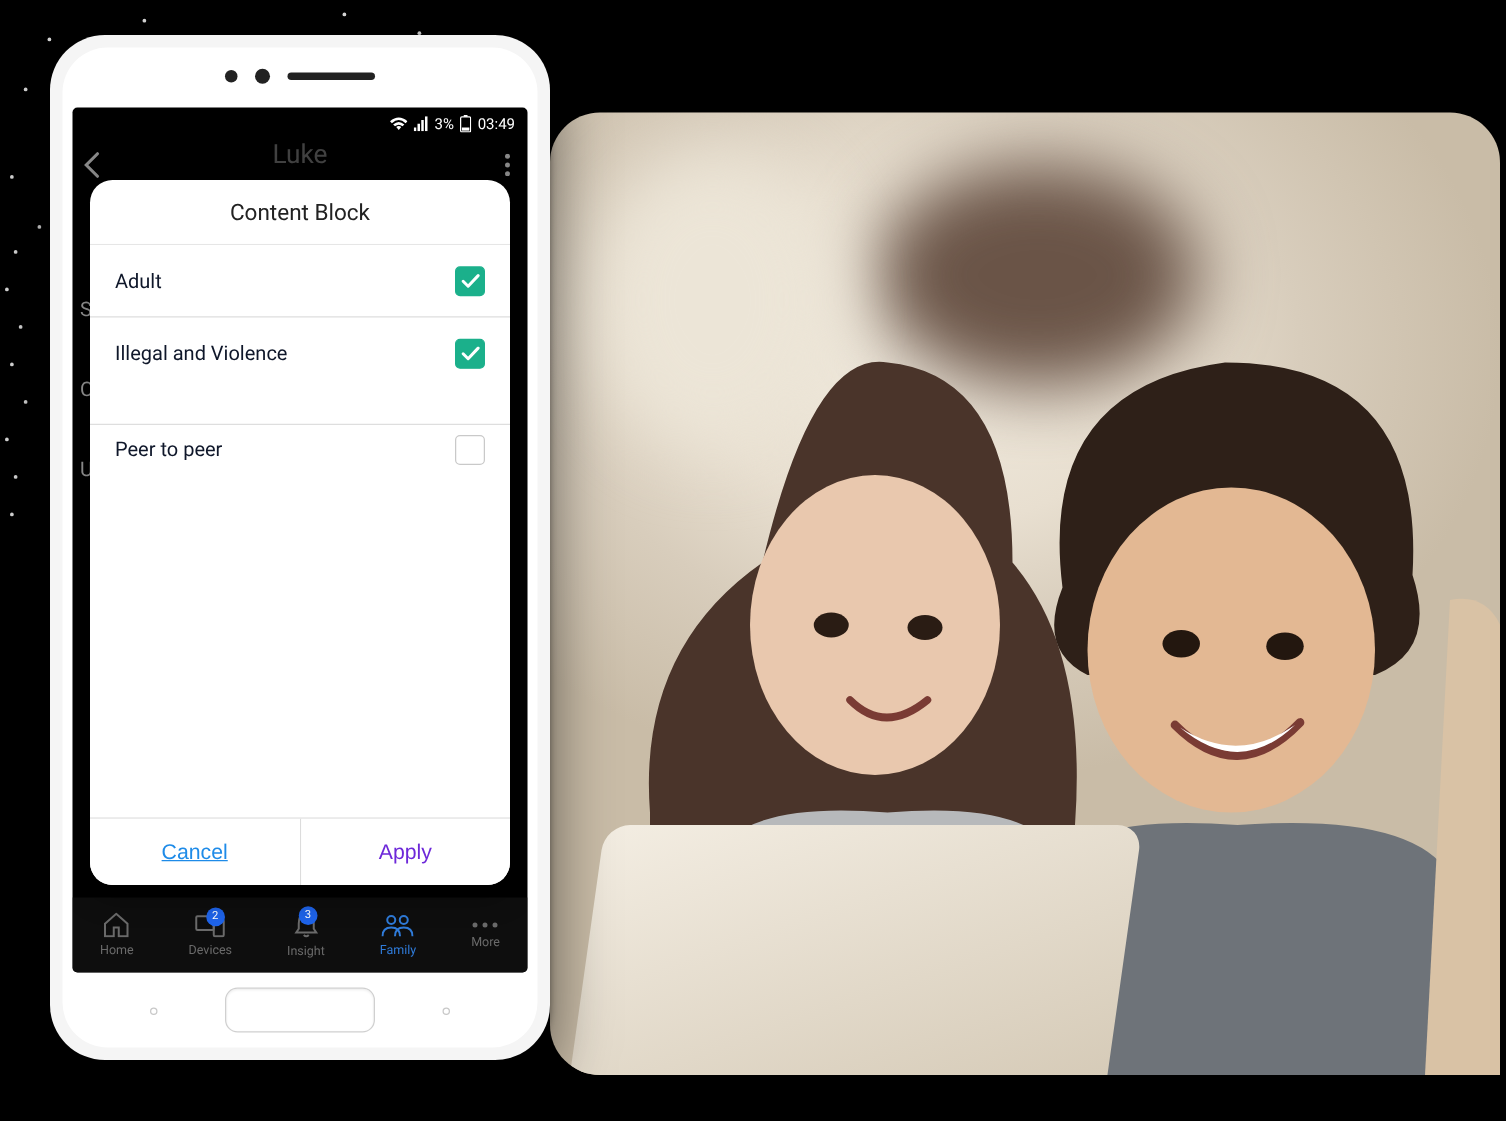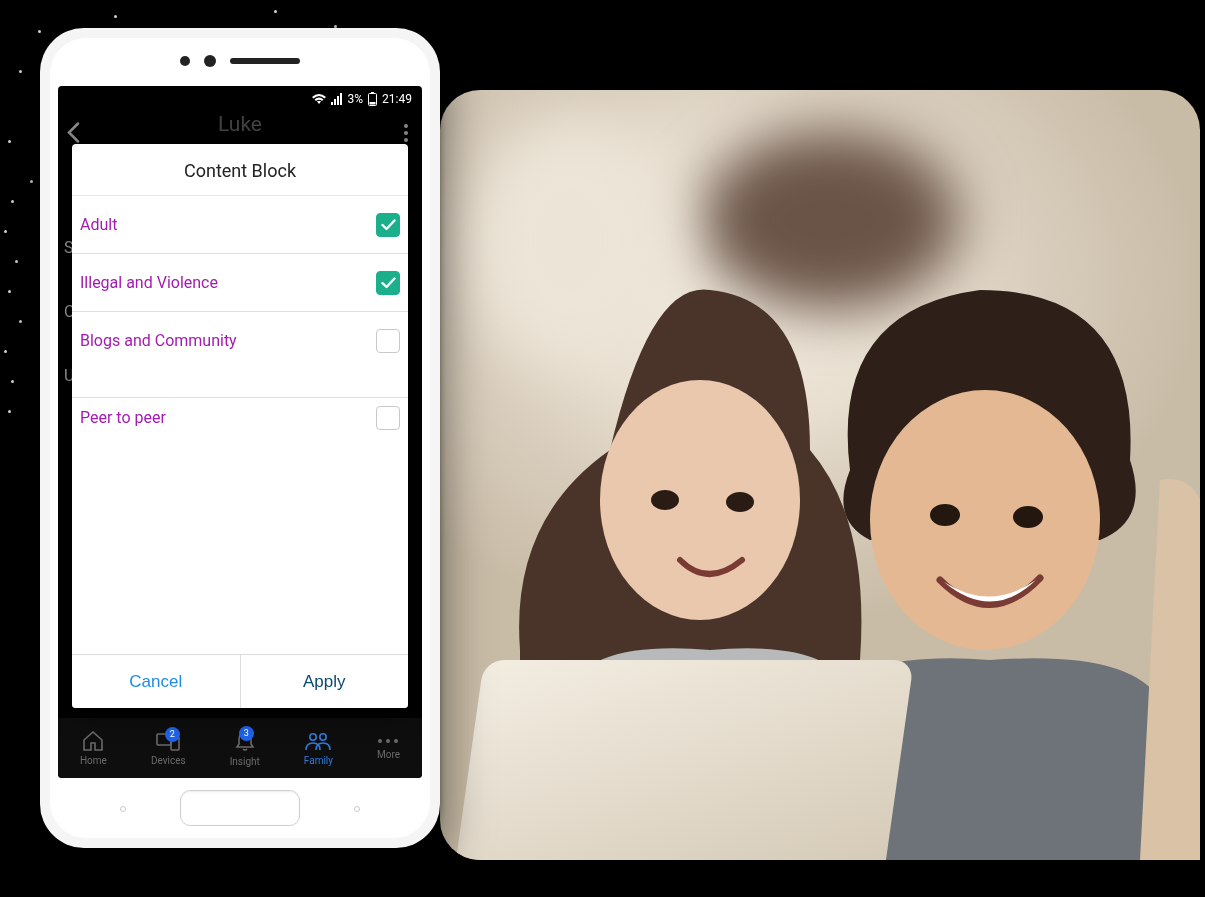--- a/index.html
+++ b/index.html
@@ -177,45 +177,45 @@
     background:#1e63e9; color:#fff;
     font-size:9px; line-height:15px; text-align:center;
   }
 
   
   .modal {
     position: absolute;
     top: 58px; left: 14px; right: 14px;
     bottom: 70px;
     background: #fff;
-    border-radius: 4px;
+    border-radius: 18px;
     box-shadow: 0 8px 24px rgba(0,0,0,0.4);
     display: flex;
     flex-direction: column;
     overflow: hidden;
   }
   .modal-title {
     text-align: center;
     font-size: 18px;
     padding: 16px 0 14px;
     color: #222;
   }
   .modal-list {
     flex: 1;
     overflow: hidden;
   }
   .row {
     display: flex;
     align-items: center;
     justify-content: space-between;
-    padding: 0 8px;
+    padding: 0 20px;
     height: 58px;
     border-top: 1px solid #dedede;
     font-size: 16px;
-    color: #a21caf;
+    color: #0f172a;
   }
   .row:first-child { border-top: 1px solid #e6e6e6; }
   .row.clipped { height: 40px; overflow:hidden;margin-top:28px; }
   .chk {
     width: 24px; height: 24px;
     border: 1.5px solid #c9c9c9;
     border-radius: 4px;
     background: #fff;
     display: flex; align-items: center; justify-content: center;
   }
@@ -231,22 +231,22 @@
     border-top: 1px solid #dcdcdc;
     height: 54px;
   }
   .modal-actions button {
     flex: 1;
     border: none;
     background: #fff;
     font-size: 17px;
     cursor: pointer;
   }
-  .modal-actions button:first-child { color: #1e8be8; border-right:1px solid #dcdcdc; }
-  .modal-actions button:last-child { color: #0c4a6e; }
+  .modal-actions button:first-child { color: #1e8be8; border-right:1px solid #dcdcdc;text-decoration:underline; }
+  .modal-actions button:last-child { color: #6d28d9; }
 </style>
 </head>
 <body>
 
 <div class="speckles">
   <span style="top:6%;left:10%"></span>
     <span style="top:3%;left:30%"></span>
     <span style="top:9%;left:55%"></span>
   <span style="top:14%;left:5%"></span>
     <span style="top:18%;left:22%"></span>
@@ -317,21 +317,21 @@
             </svg>
         </span>
         <span>3%</span>
         <span class="ico">
           <svg width="9" height="14" viewBox="0 0 9 14">
               <rect x="0.5" y="1.5" width="8" height="12" rx="1" fill="none" stroke="#fff"></rect>
               <rect x="3" y="0" width="3" height="1.5" fill="#fff"></rect>
               <rect x="1.5" y="10" width="6" height="2.5" fill="#fff"></rect>
             </svg>
         </span>
-        <span>21:49</span>
+        <span>03:49</span>
       </div>
 
       <div class="app-header">
         <span class="back">
           <svg width="14" height="22" viewBox="0 0 14 22">
               <path d="M12 2 L3 11 L12 20" stroke="#888" stroke-width="2.5" fill="none" stroke-linecap="round"></path>
             </svg>
         </span>
         <span style="opacity:.35">Luke</span>
         <span class="menu">
@@ -402,24 +402,20 @@
               </span>
             </div>
             <div class="row">
               <span>Illegal and Violence</span>
               <span class="chk on">
                 <svg width="15" height="12" viewBox="0 0 15 12">
                   <path d="M1.5 6 L5.5 10 L13.5 1.5" stroke="#fff" stroke-width="2.4" fill="none" stroke-linecap="round" stroke-linejoin="round"></path>
                 </svg>
               </span>
             </div>
-            <div class="row">
-              <span>Blogs and Community</span>
-              <span class="chk"></span>
-            </div>
             <div class="row clipped">
               <span>Peer to peer</span>
               <span class="chk"></span>
             </div>
           </div>
         <div class="modal-actions">
           <button>Cancel</button>
           <button>Apply</button>
         </div>
       </div>

